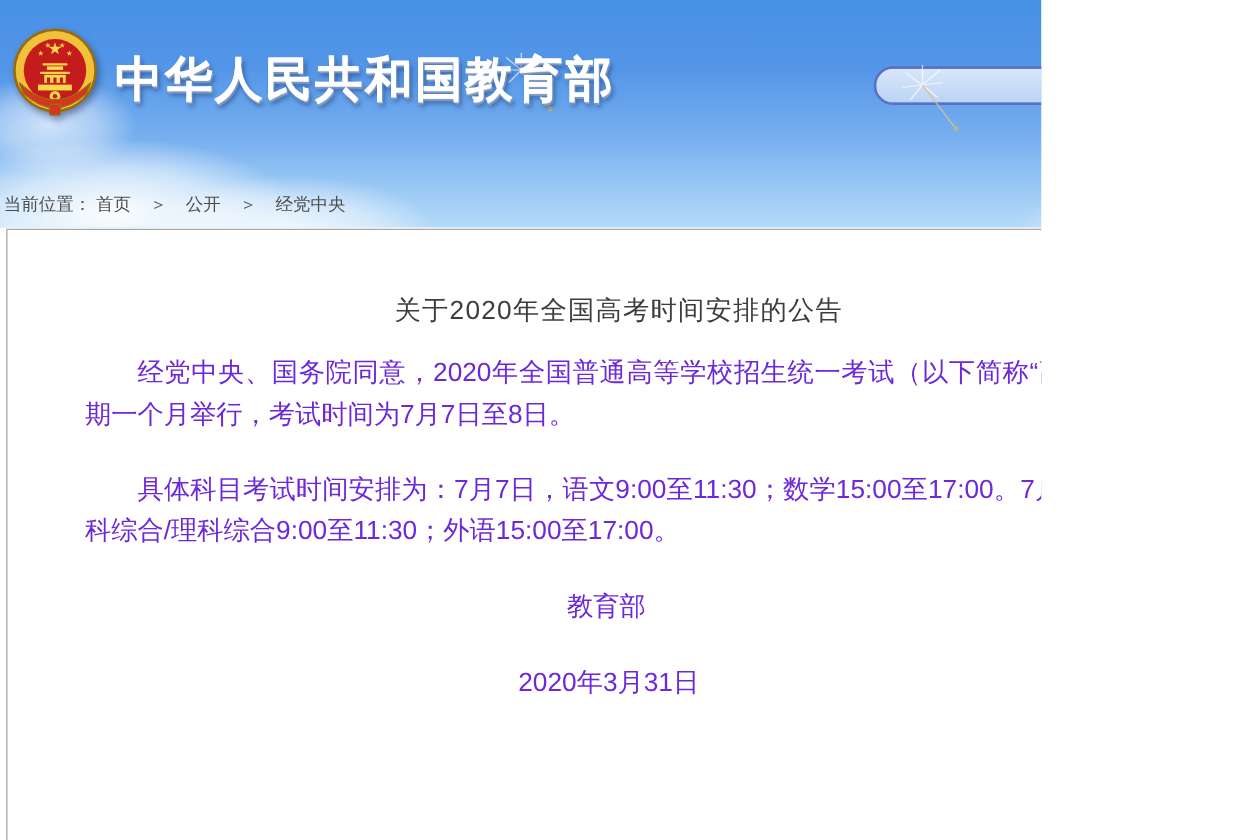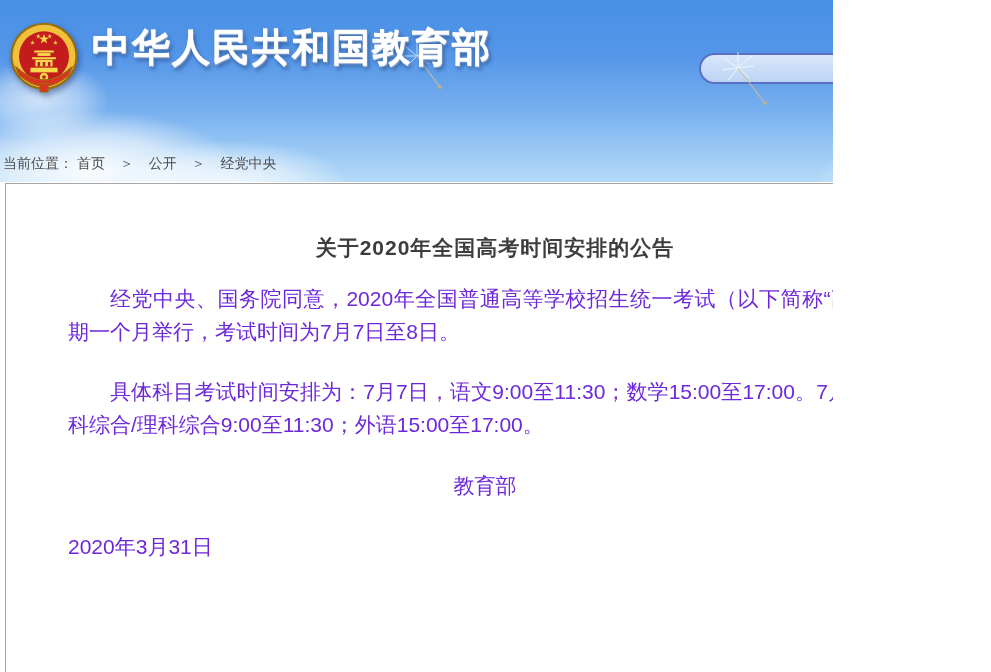--- a/index.html
+++ b/index.html
@@ -25,21 +25,21 @@
       repeating-conic-gradient(rgba(255,255,255,.65) 0deg 1.6deg, rgba(255,255,255,0) 1.6deg 11deg);
     -webkit-mask:radial-gradient(circle, #000 0 44%, transparent 70%);
             mask:radial-gradient(circle, #000 0 44%, transparent 70%);
   }
   .seed { position:absolute; opacity:.8; pointer-events:none; }
 
   .topbar { position:absolute; top:5px; right:10px; display:flex; align-items:center; z-index:5; }
   .toplink { font-size:13px; font-weight:bold; color:#21379e; text-decoration:none; cursor:pointer; }
   .topsep { width:1px; height:13px; background:#3d52ae; margin:0 14px; }
 
-  .brand { position:absolute; left:8px; top:22px; display:flex; align-items:flex-start; z-index:4; }
+  .brand { position:absolute; left:8px; top:22px; display:flex; align-items:center; z-index:4; }
   .emblem { width:72px; height:80px; filter:drop-shadow(2px 3px 3px rgba(10,30,80,.45)); }
   .brand-text { margin-left:12px; padding-top:5px; }
   .site-title {
     font-size:38px; font-weight:bold; letter-spacing:2px; color:#ffffff; line-height:1.1;
     text-shadow:0 1px 0 #f2f7fd, 1px 2px 1px rgba(150,165,195,.8), 2px 4px 4px rgba(15,40,95,.55);
   }
   .site-subtitle {
     margin-top:5px; font-size:14px; font-weight:bold; color:#ffffff; letter-spacing:.4px;
     text-shadow:1px 2px 2px rgba(15,40,95,.6);
   }
@@ -61,26 +61,26 @@
   .breadcrumb a { color:#4d4d4d; text-decoration:none; cursor:pointer; }
   .bsep { margin:0 11px; color:#5a5a5a; }
 
   
   .content-box {
     position:absolute; left:5px; top:183px; width:980px; height:510px;
     background:#ffffff; border:1px solid #a6a6a6;
   }
   .article-title {
     padding-top:50px; text-align:center;
-    font-size:21px; font-weight:bold; color:#3d3d3d; letter-spacing:1px;
+    font-size:21px; font-weight:normal; color:#3d3d3d; letter-spacing:1px;
   }
   .article-body { margin:20px 60px 0 62px; font-size:21px; color:#6d28d9; line-height:33px; }
   .article-body p.para { text-indent:2em; margin-bottom:27px; text-align:justify; }
   .signature { text-align:center; padding-right:22px; margin-top:28px; }
-  .article-date { text-align:left; padding-right:18px; margin-top:28px; }
+  .article-date { text-align:center; padding-right:18px; margin-top:28px; }
 </style>
 </head>
 <body>
 
 <div class="page">
 
   <header class="header">
     <div class="cloud c3"></div>
     <div class="cloud c1"></div>
     <div class="cloud c2"></div>

